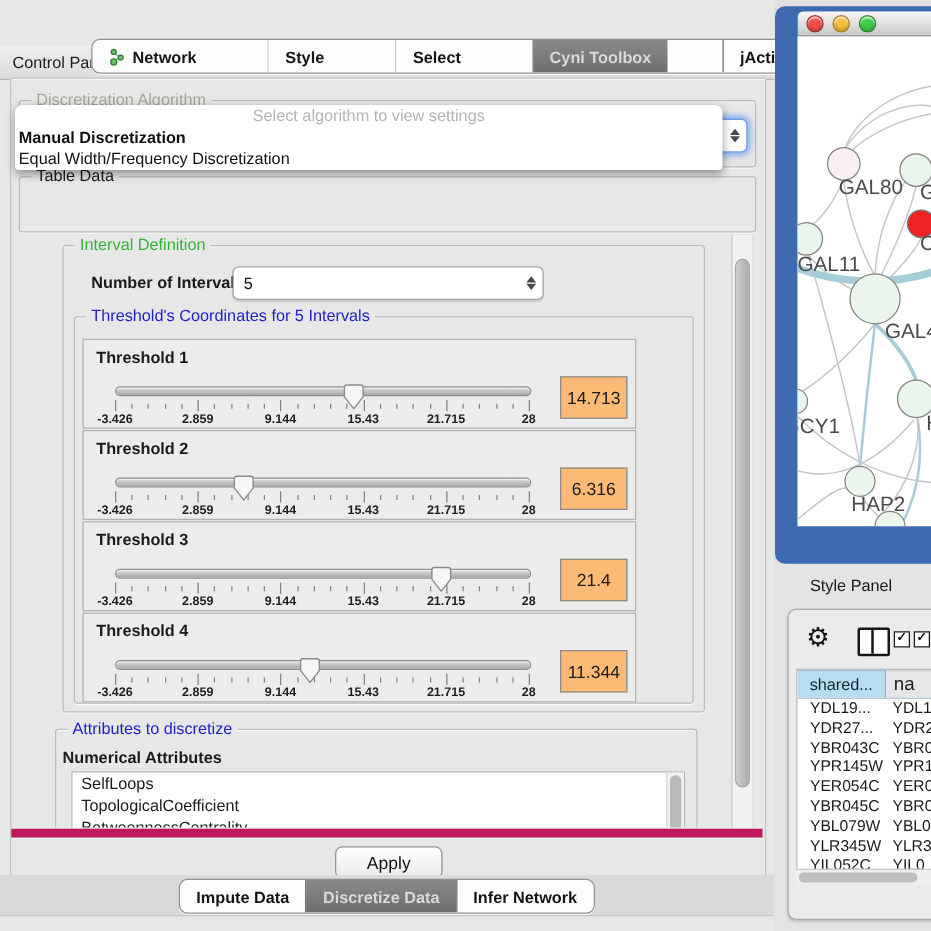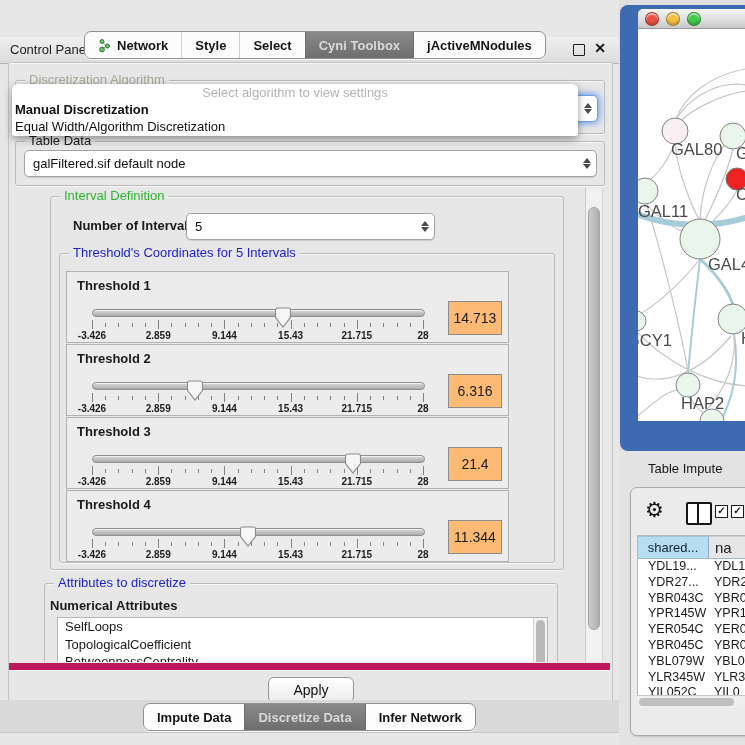--- a/index.html
+++ b/index.html
@@ -126,21 +126,21 @@
 <body>
 
 <div class="control-panel">
 
   <div class="cp-titlebar">
     <span class="cp-title">Control Panel</span>
     <span class="float-box"></span>
     <span class="close-x">✕</span>
   </div>
 
-  <div class="seg" style="left:84px;top:31px;">
+  <div class="seg" style="left:73px;top:31px;gap:44px;">
     <div class="seg-item">
       <span style="line-height:0;">
         <svg width="13" height="15" viewBox="0 0 13 15">
           <line x1="4" y1="4" x2="9" y2="8" stroke="#9aa89a" stroke-width="1"></line>
           <line x1="4" y1="11" x2="9" y2="8" stroke="#9aa89a" stroke-width="1"></line>
           <circle cx="4" cy="3.5" r="2" fill="#69c069" stroke="#2e7d32" stroke-width="1"></circle>
           <circle cx="9.5" cy="8" r="2" fill="#69c069" stroke="#2e7d32" stroke-width="1"></circle>
           <circle cx="4" cy="11.5" r="2.4" fill="#69c069" stroke="#2e7d32" stroke-width="1"></circle>
         </svg>
       </span>
@@ -169,32 +169,25 @@
     <span class="combo-text"></span>
     <span class="stepper">
         <i class="up"></i>
         <i class="dn"></i>
       </span>
   </div>
 
   <div class="popup">
     <div class="popup-prompt">Select algorithm to view settings</div>
     <div class="popup-opt bold">Manual Discretization</div>
-    <div class="popup-opt">Equal Width/Algorithm Discretization</div>
+    <div class="popup-opt">Equal Width/Frequency Discretization</div>
   </div>
 
   <div class="group" style="left:15px;top:141px;width:588px;height:43px;">
     <span class="group-title">Table Data</span>
-  </div>
-  <div class="combo" style="left:24px;top:150px;width:571px;height:25px;">
-    <span class="combo-text">galFiltered.sif default node</span>
-    <span class="stepper">
-        <i class="up"></i>
-        <i class="dn"></i>
-      </span>
   </div>
 
   <div class="scroll-area">
 
     <div class="group" style="left:35px;top:8px;width:512px;height:372px;">
       <span class="group-title t-green">Interval Definition</span>
 
       <span class="abs" style="left:22px;top:21px;font-weight:bold;">Number of Intervals</span>
       <div class="combo" style="left:135px;top:16px;width:247px;height:25px;">
         <span class="combo-text">5</span>
@@ -484,21 +477,21 @@
       <circle cx="-2" cy="292" r="10" fill="#eaf6ec" stroke="#828282" stroke-width="1"></circle>
       <text x="-11" y="317" font-size="16.5" fill="#4a4a4a">GCY1</text>
       <circle cx="95" cy="290" r="15" fill="#eaf6ec" stroke="#828282" stroke-width="1"></circle>
       <text x="103" y="315" font-size="16.5" fill="#4a4a4a">H</text>
       <circle cx="50" cy="356" r="12" fill="#eaf6ec" stroke="#828282" stroke-width="1"></circle>
       <text x="43" y="380" font-size="16.5" fill="#4a4a4a">HAP2</text>
       <circle cx="74" cy="392" r="12" fill="#eaf6ec" stroke="#828282" stroke-width="1"></circle>
     </svg>
 </div>
 
-<div class="tp-title">Table Impute</div>
+<div class="tp-title">Style Panel</div>
 <div class="tp-window"></div>
 <div class="gear">⚙</div>
 <div class="col-icon">
     <i></i>
   </div>
 <div class="cb" style="left:715px;">✓</div>
 <div class="cb" style="left:731px;">✓</div>
 
 <div class="tp-table">
   <div class="tp-head">

